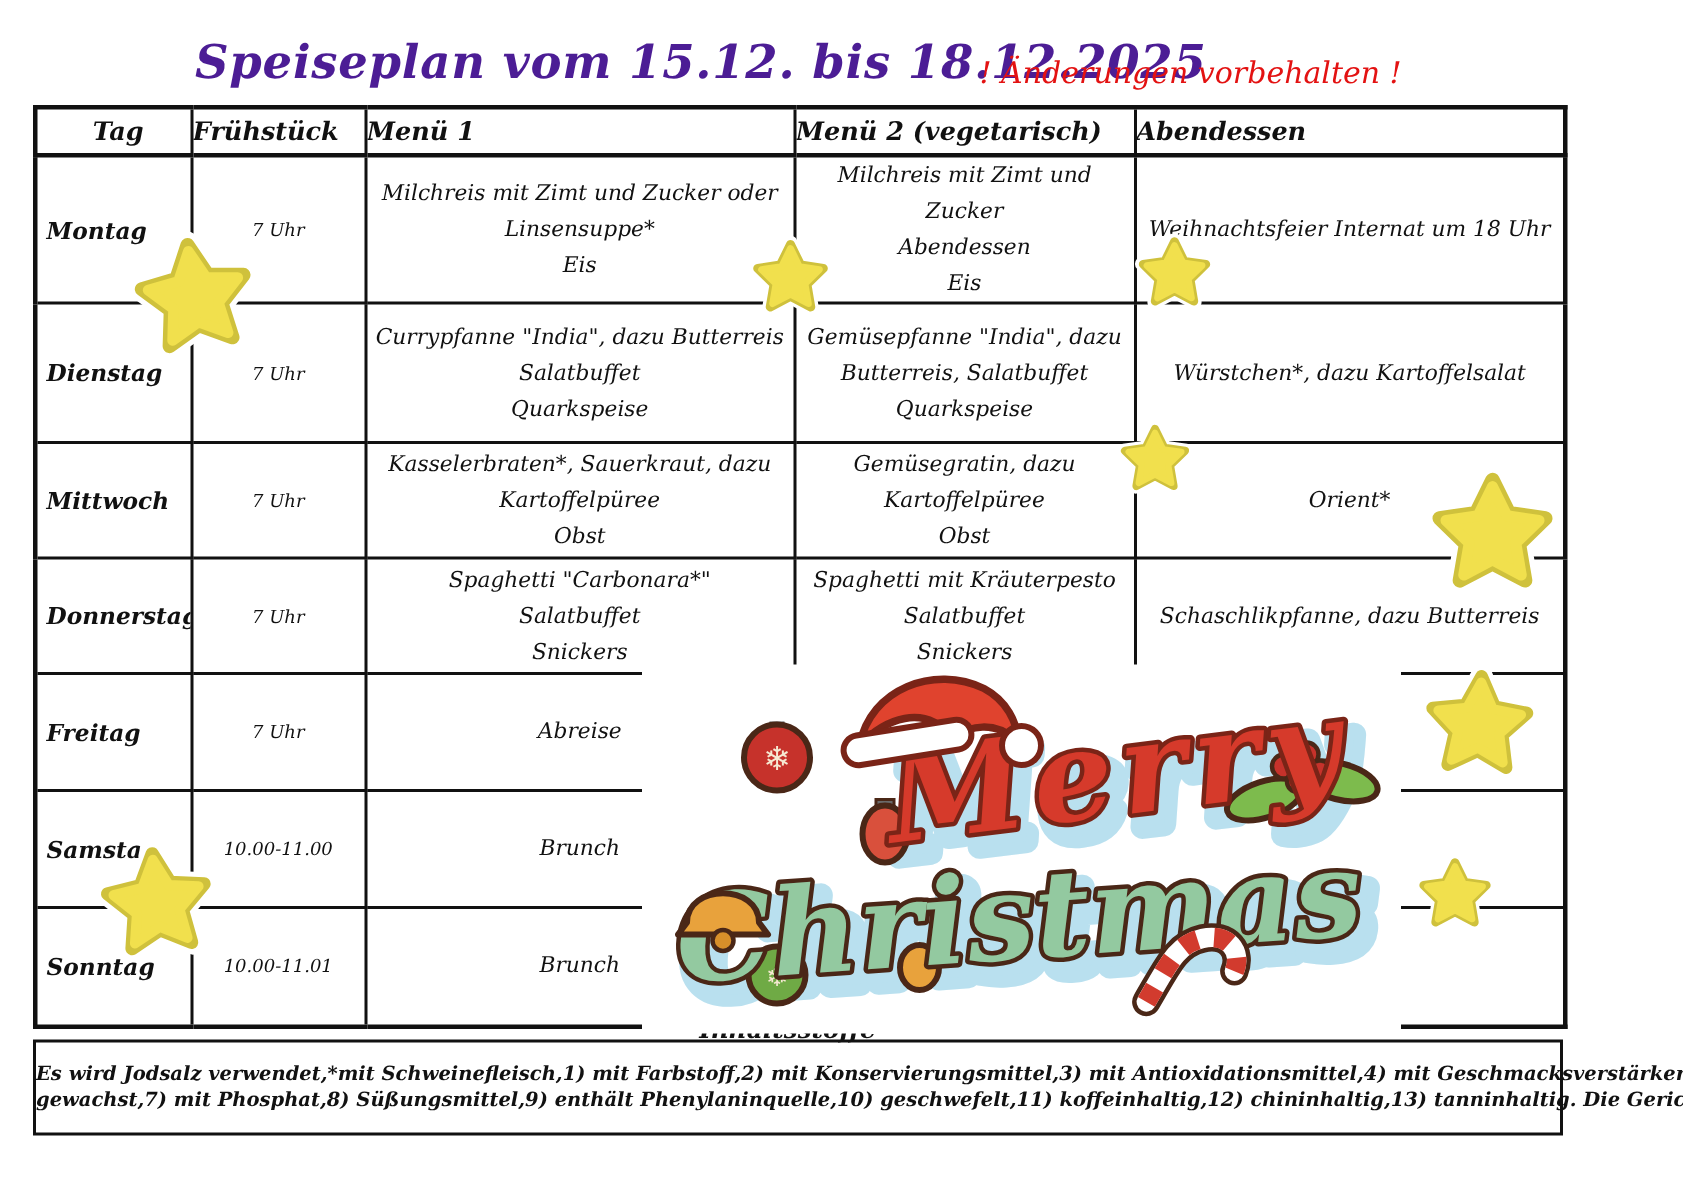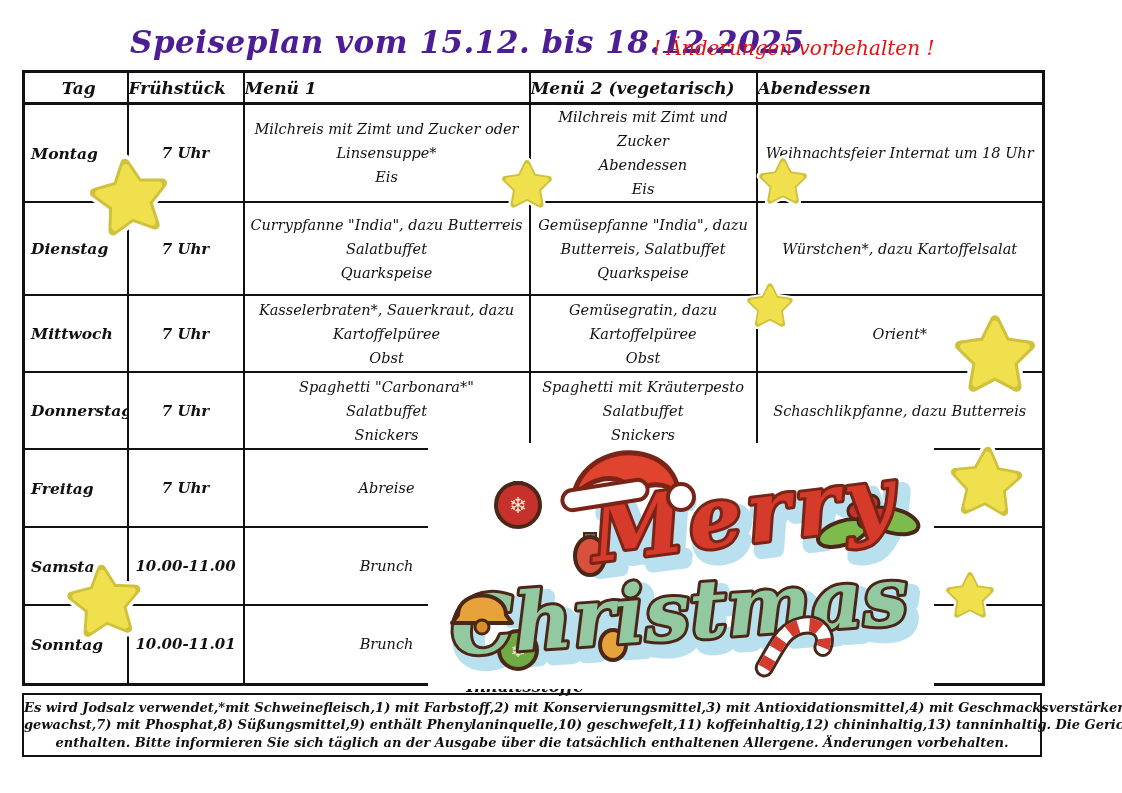--- a/index.html
+++ b/index.html
@@ -29,21 +29,21 @@
   }
   #menu-table th{
     border-top:3px solid #111;border-bottom:3px solid #111;
     font-size:17px;font-weight:bold;text-align:left;height:29px;
   }
   #menu-table th.first,#menu-table td.day-cell{border-left:3px solid #111;}
   #menu-table th.last,#menu-table td.dinner-cell{border-right:3px solid #111;}
   #menu-table tr.last-row td{border-bottom:3px solid #111;}
   #menu-table th.first{text-align:center;padding-left:6px;}
   .day-cell{font-weight:bold;font-size:15.5px;padding-left:6px !important;}
-  .time-cell{font-weight:bold;font-size:15px;text-align:center;}
+  .time-cell{font-weight:normal;font-size:12px;text-align:center;}
   .menu-cell{text-align:center;font-size:14.5px;}
   .menu-line{line-height:24px;}
   
   #section-label{
     left:445px;top:677px;width:160px;text-align:center;z-index:1;
     font-size:16.5px;font-weight:bold;font-style:italic;color:#111;
   }
   
   #christmas-box{
     left:428px;top:443px;width:506px;height:246px;background:#ffffff;z-index:2;
@@ -279,14 +279,13 @@
     <g transform="translate(970,597) rotate(0)">
       <polygon points="0.00,-22.88 6.72,-9.26 21.76,-7.07 10.88,3.54 13.45,18.51 0.00,11.44 -13.45,18.51 -10.88,3.54 -21.76,-7.07 -6.72,-9.26" fill="#ffffff" stroke="#ffffff" stroke-width="9.24" stroke-linejoin="round"></polygon>
       <polygon points="0.00,-22.00 6.47,-8.90 20.92,-6.80 10.46,3.40 12.93,17.80 0.00,11.00 -12.93,17.80 -10.46,3.40 -20.92,-6.80 -6.47,-8.90" fill="#cfc13c" stroke="#cfc13c" stroke-width="5.720000000000001" stroke-linejoin="round"></polygon>
       <polygon points="0.00,-19.36 5.69,-7.83 18.41,-5.98 9.21,2.99 11.38,15.66 0.00,9.68 -11.38,15.66 -9.21,2.99 -18.41,-5.98 -5.69,-7.83" fill="#f1e04d" stroke="#f1e04d" stroke-width="4.4" stroke-linejoin="round"></polygon>
     </g>
   </svg>
 
 <div class="abs" id="footer-box">
   <div class="footer-line">Es wird Jodsalz verwendet,*mit Schweinefleisch,1) mit Farbstoff,2) mit Konservierungsmittel,3) mit Antioxidationsmittel,4) mit Geschmacksverstärker, 5) geschwärzt,6)</div>
   <div class="footer-line">gewachst,7) mit Phosphat,8) Süßungsmittel,9) enthält Phenylaninquelle,10) geschwefelt,11) koffeinhaltig,12) chininhaltig,13) tanninhaltig. Die Gerichte können Allergene</div>
-  <div class="footer-line">enthalten. Bitte informieren Sie sich täglich an der Ausgabe über die tatsächlich enthaltenen Allergene. Änderungen vorbehalten.</div>
 </div>
 
 </body></html>

